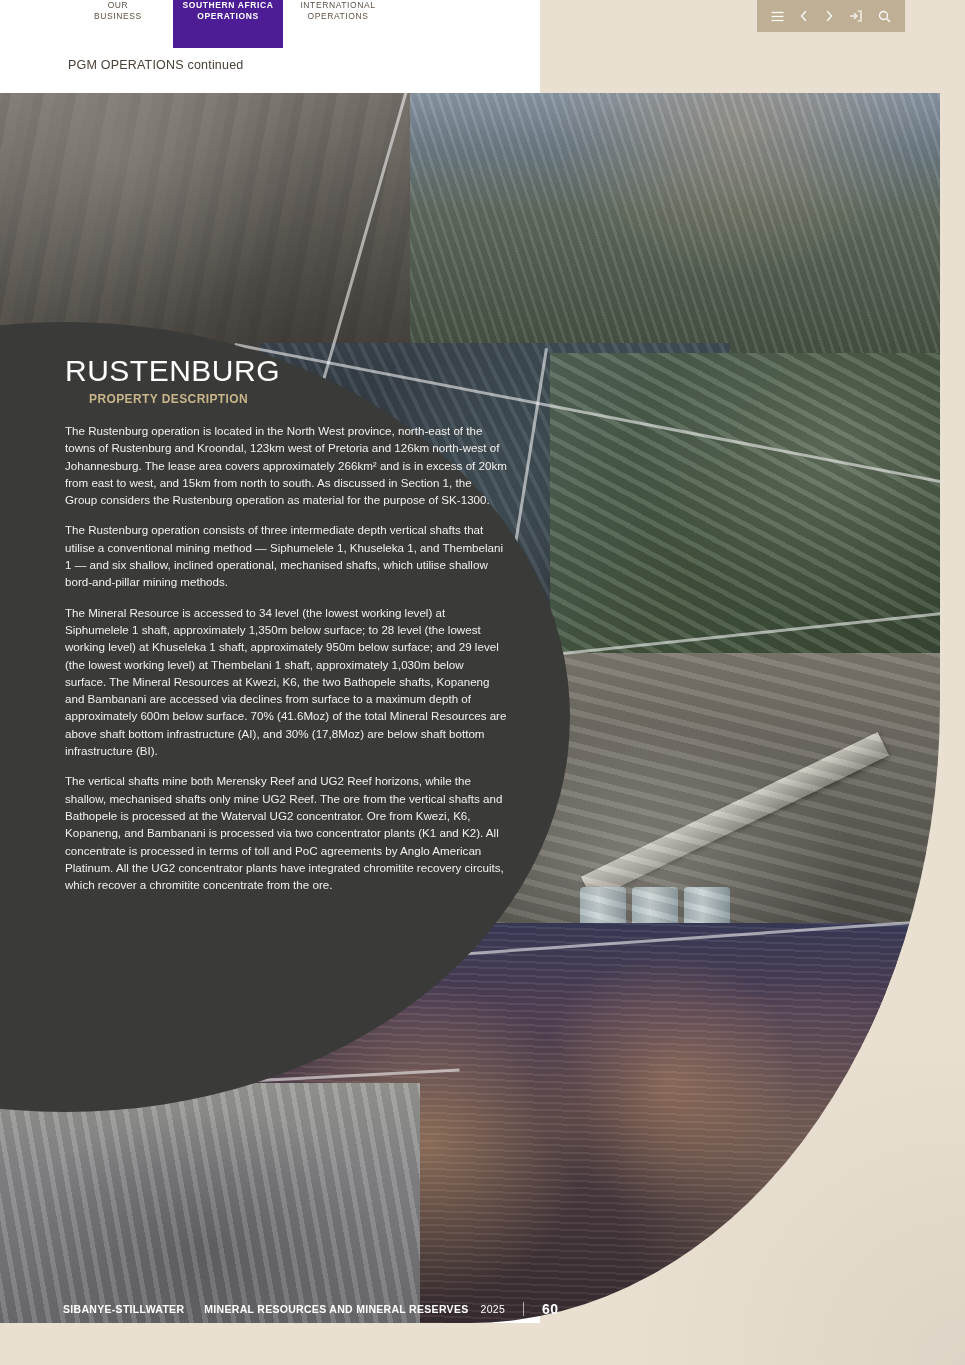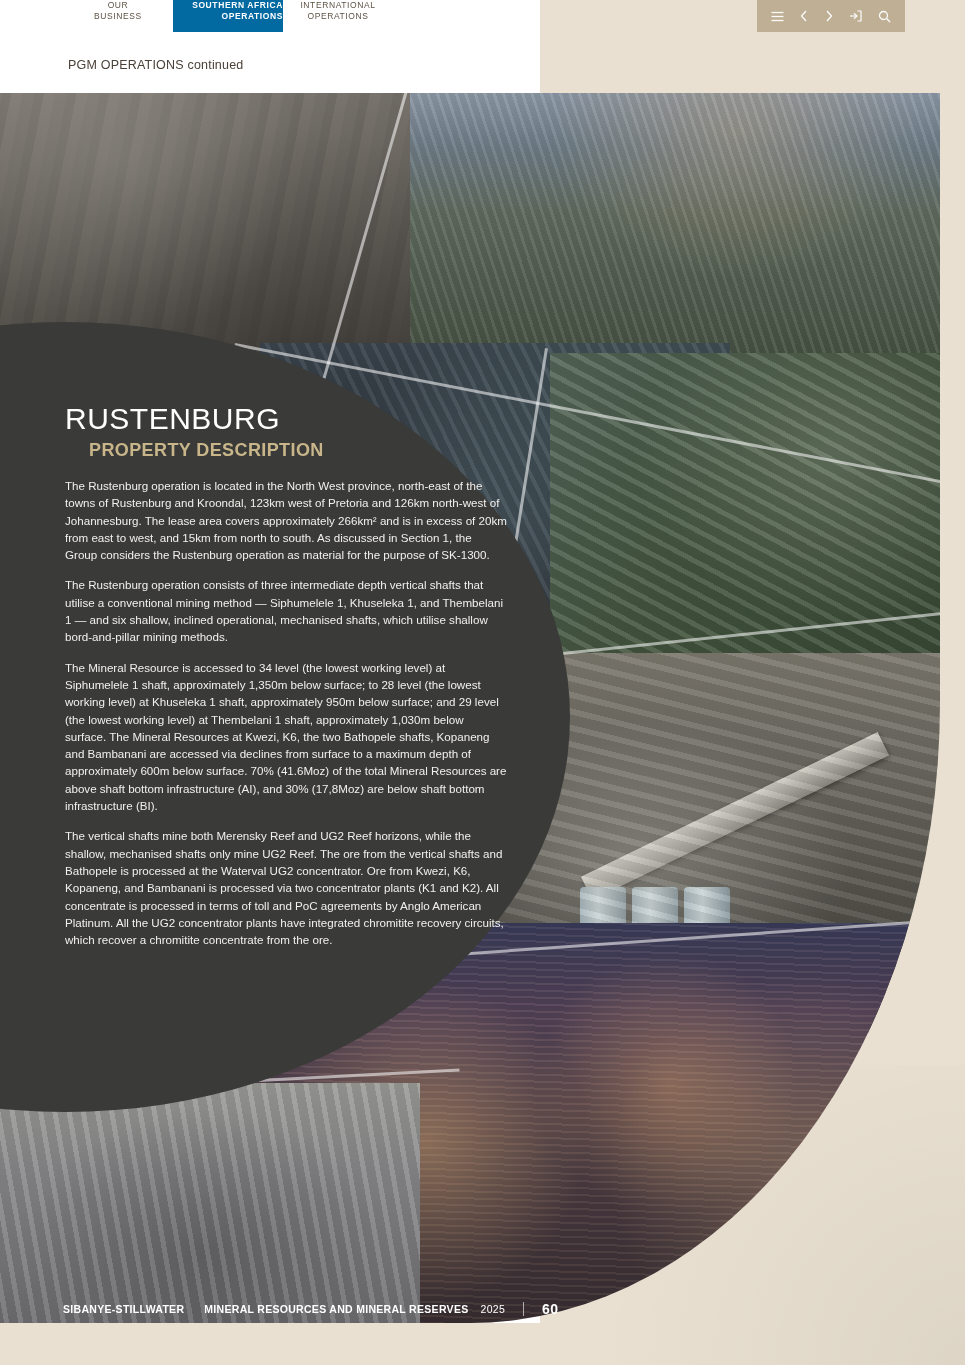--- a/index.html
+++ b/index.html
@@ -50,25 +50,24 @@
     font-size: 8.5px;
     letter-spacing: 0.6px;
     line-height: 11px;
     color: #5d5245;
     box-sizing: border-box;
     cursor: pointer;
     user-select: none;
   }
   .nav-tab .l2 { display: block; }
   .nav-tab.active {
-    background: #0369a1;
+    background: #4c1d95;
     color: #ffffff;
     font-weight: bold;
-    height: 32px;
-    text-align: right;
+    height: 48px;
   }
 
   .nav-tools {
     position: absolute;
     right: 60px;
     top: 0;
     width: 148px;
     height: 32px;
     background: #bfb095;
     display: flex;
@@ -248,31 +247,30 @@
     border-radius: 50%;
     z-index: 12;
   }
   .content-inner {
     position: absolute;
     left: 505px;
     top: 32px;
     width: 442px;
     height: 730px;
     color: #ffffff;
-    margin-top: 48px;
   }
   .title {
     font-size: 30px;
     letter-spacing: 0.5px;
     color: #ffffff;
     margin: 0 0 4px 0;
     font-weight: normal;
   }
   .subtitle {
-    font-size: 18px;
+    font-size: 12px;
     font-weight: bold;
     letter-spacing: 0.4px;
     color: #c8b68a;
     margin: 0 0 16px 0;
     padding-left: 24px;
   }
   .body-p {
     font-size: 11.6px;
     line-height: 17.3px;
     color: #f2f0ec;

